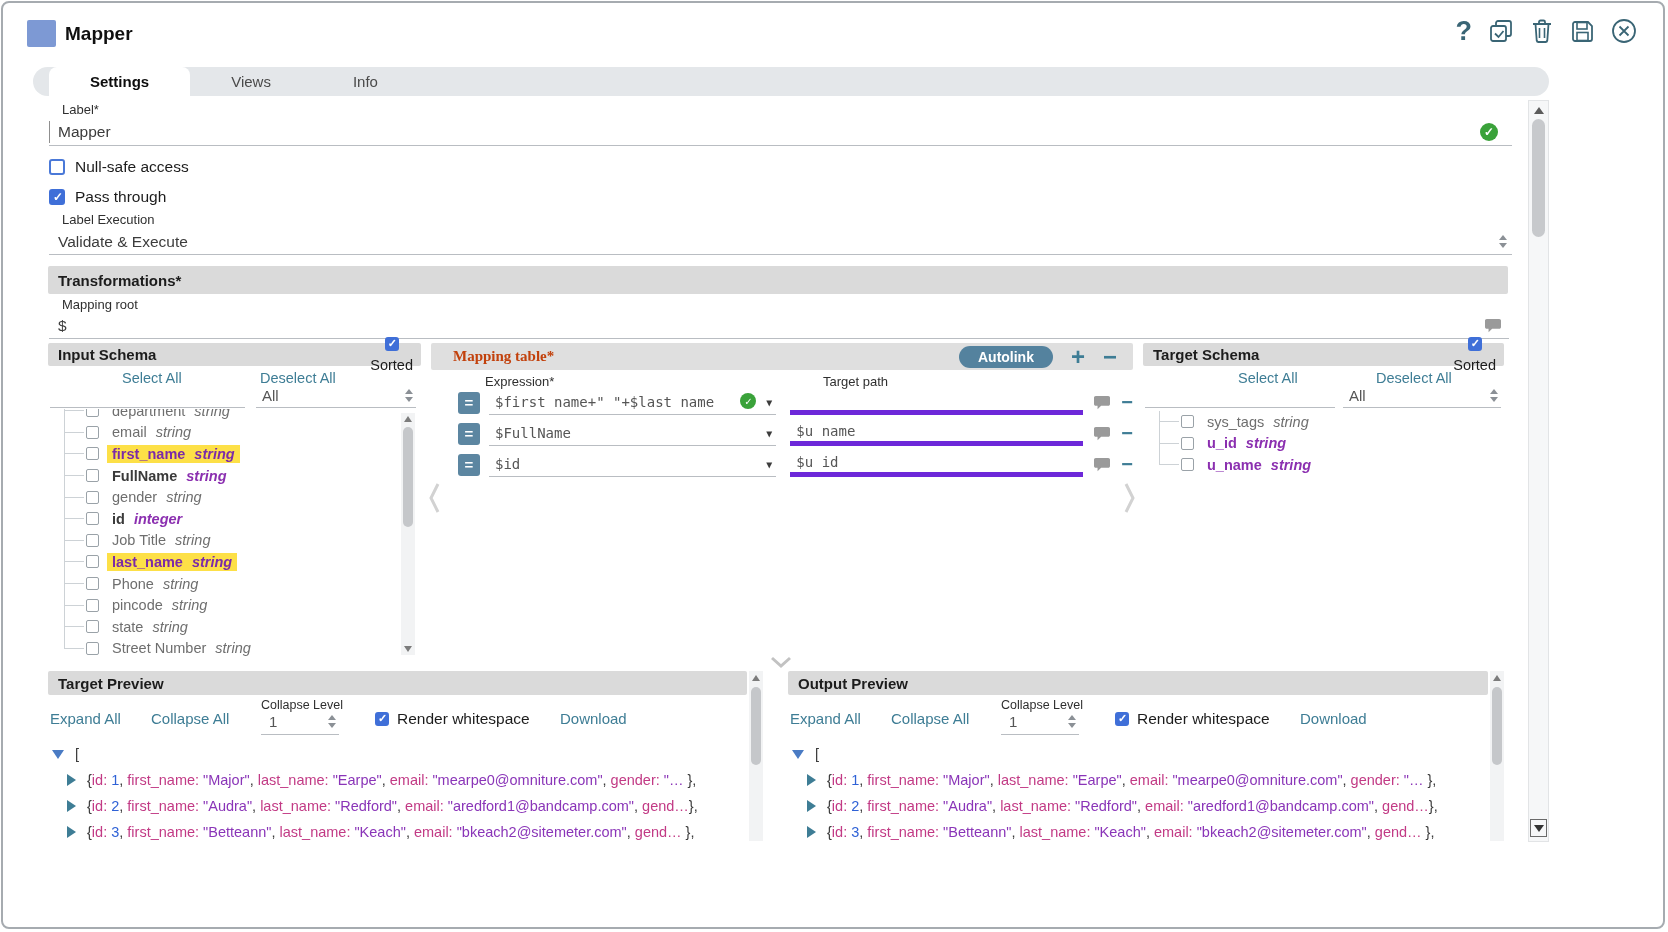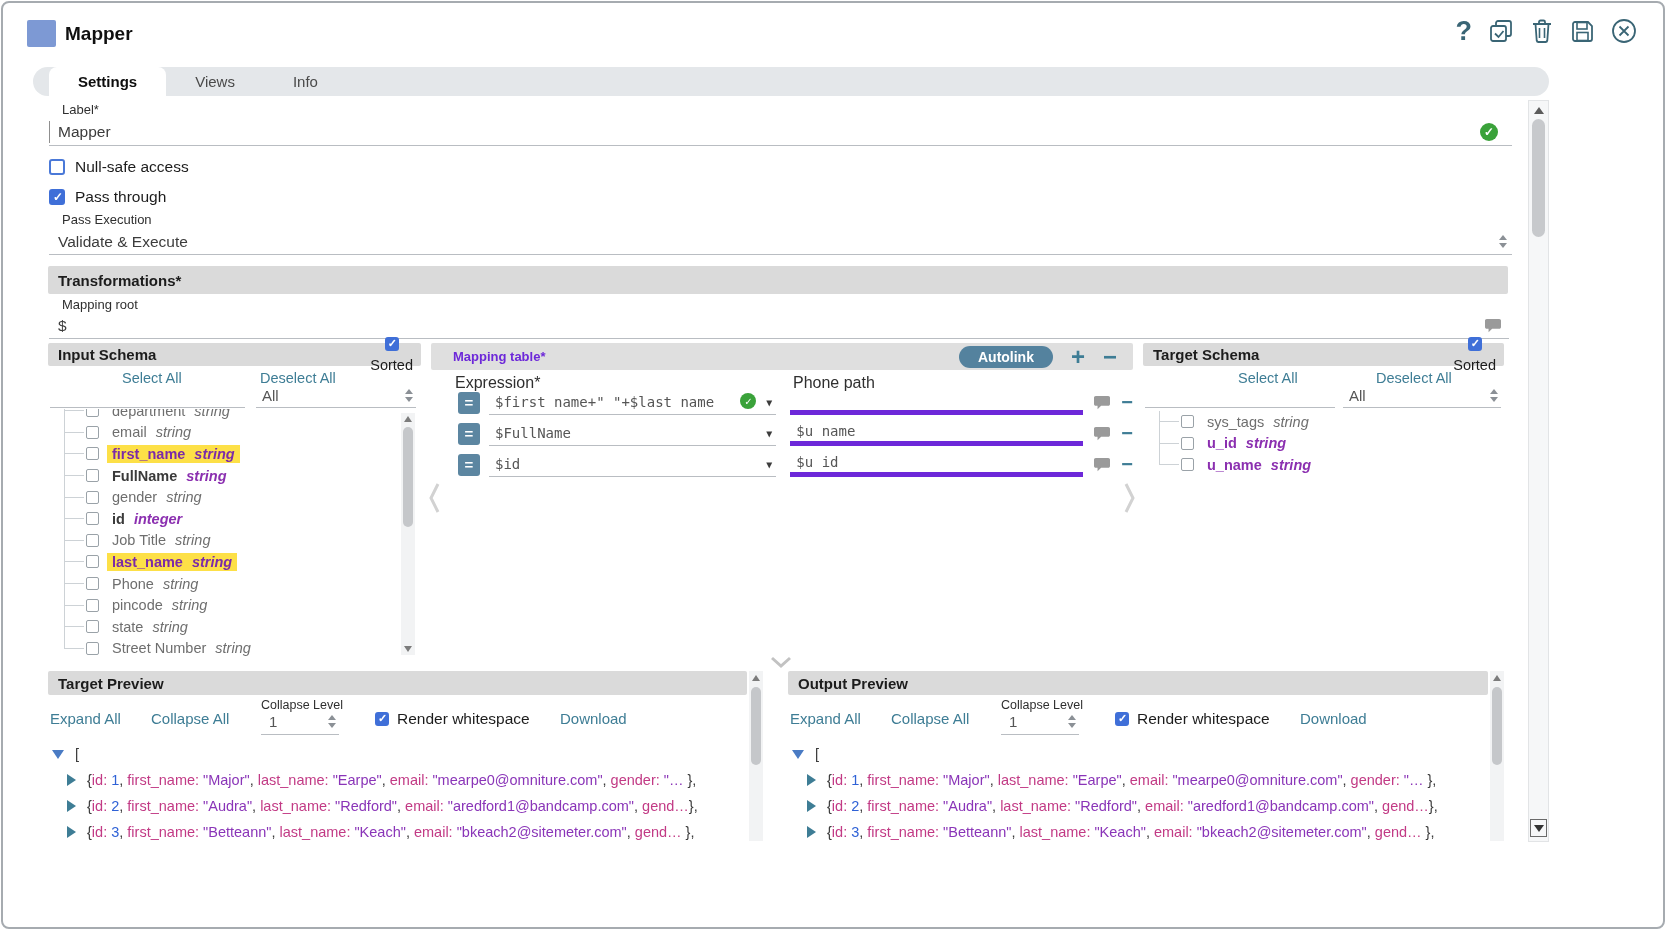--- a/index.html
+++ b/index.html
@@ -12,21 +12,21 @@
   .app-icon { position:absolute; left:24px; top:17px; width:29px; height:27px;
     background:#7d99d4; border-radius:2px; }
   .title { position:absolute; left:62px; top:20px; font-size:19px; font-weight:bold; color:#101010; }
   .tb-icons { position:absolute; right:26px; top:15px; display:flex; gap:16px; align-items:center; }
   .tb-icons .help { font-size:27px; font-weight:bold; color:#3a6575; line-height:26px; }
   .tb-icons svg { display:block; }
 
   
   .tabbar { position:absolute; left:30px; top:64px; width:1516px; height:29px;
     background:#e4e7ea; border-radius:15px; display:flex; padding-left:16px; }
-  .tab { padding:0 29px; line-height:29px; font-size:15px; color:#4a4a4a; }
+  .tab { padding:0 41px; line-height:29px; font-size:15px; color:#4a4a4a; }
   .tab.active { background:#fff; font-weight:bold; color:#0d0d0d; border-radius:8px 8px 0 0; }
 
   
   .main-sb { position:absolute; left:1525px; top:97px; width:21px; height:742px;
     background:#f6f7f8; border:1px solid #e2e4e6; }
   .sb-up { position:absolute; top:6px; left:5px; width:0; height:0;
     border-left:5px solid transparent; border-right:5px solid transparent; border-bottom:7px solid #5c5c5c; }
   .sb-thumb { position:absolute; top:18px; left:3px; width:13px; height:118px; background:#c7c9cc; border-radius:7px; }
   .sb-downbox { position:absolute; bottom:4px; left:1px; width:17px; height:18px; border:1px solid #6a6a6a;
     display:flex; align-items:center; justify-content:center; }
@@ -88,25 +88,25 @@
   .tree-sb { position:absolute; width:14px; background:#f2f3f4; }
   .tree-sb .tri-up { position:absolute; top:3px; left:3px; width:0; height:0;
     border-left:4px solid transparent; border-right:4px solid transparent; border-bottom:6px solid #7c7c7c; }
   .tree-sb .tri-dn { position:absolute; bottom:3px; left:3px; width:0; height:0;
     border-left:4px solid transparent; border-right:4px solid transparent; border-top:6px solid #7c7c7c; }
   .tree-sb .thumb { position:absolute; top:14px; left:2px; width:10px; height:100px; background:#c5c7ca; border-radius:5px; }
 
   
   .mt-head { position:absolute; left:0; top:0; width:100%; height:27px; background:#dfdfdf; border-radius:2px;
     display:flex; align-items:center; gap:18px; padding:0 16px 0 22px; }
-  .mt-head .pt { font-weight:bold; font-size:13px; color:#6d28d9; margin-right:auto; }
+  .mt-head .pt { font-weight:bold; font-size:15px; color:#c2410c; margin-right:auto;font-family:Liberation Serif, serif; }
   .autolink { background:#54829e; color:#fff; font-weight:bold; font-size:14px;
     padding:3px 19px; border-radius:13px; cursor:pointer; }
   .pm { color:#3e7d95; font-size:24px; font-weight:bold; line-height:20px; cursor:pointer; }
-  .mt-collabel { position:absolute; top:31px; font-size:16px; color:#2f2f2f; }
+  .mt-collabel { position:absolute; top:31px; font-size:13px; color:#2f2f2f;margin-left:30px; }
   .map-rows { position:absolute; top:44px; left:0; width:100%; }
   .map-row { height:31px; display:flex; align-items:center; }
   .eq-btn { margin-left:27px; width:22px; height:22px; background:#5c86a1; color:#fff; font-weight:bold;
     font-size:15px; display:flex; align-items:center; justify-content:center; border-radius:3px; flex:none; }
   .expr-field { margin-left:9px; width:290px; height:25px; border-bottom:1px solid #b9bdc2; position:relative;
     display:flex; align-items:center; padding:0 34px 0 6px;
     font-family:"DejaVu Sans Mono",monospace; font-size:14px; color:#555; }
   .expr-text { white-space:nowrap; overflow:hidden; }
   .dd-caret { position:absolute; right:4px; top:7px; font-size:10px; color:#3c3c3c; }
   .valid-badge { position:absolute; right:20px; top:3px; width:16px; height:16px; background:#3aa23a;
@@ -209,21 +209,21 @@
 
   <div class="cbrow" style="left:46px; top:155px;">
     <span class="cb"></span>
     <span>Null-safe access</span>
   </div>
   <div class="cbrow" style="left:46px; top:185px;">
     <span class="cb checked"></span>
     <span>Pass through</span>
   </div>
 
-  <div class="caption" style="left:47px; top:209px;">Pass Execution</div>
+  <div class="caption" style="left:47px; top:209px;">Label Execution</div>
   <div class="ufield" style="left:46px; top:226px; width:1463px; height:26px; padding-left:9px;">
     <span>Validate &amp; Execute</span>
     <span class="spin">
         <i class="up"></i>
         <i class="down"></i>
       </span>
   </div>
 
   <div class="sec-head" style="left:45px; top:263px; width:1460px; height:28px;">Transformations*</div>
   <div class="caption" style="left:47px; top:294px;">Mapping root</div>
@@ -352,21 +352,21 @@
     </div>
 
     <div class="panel" style="left:383px; width:702px;">
       <div class="mt-head">
         <span class="pt">Mapping table*</span>
         <span class="autolink">Autolink</span>
         <span class="pm">+</span>
         <span class="pm">−</span>
       </div>
       <span class="mt-collabel" style="left:24px;">Expression*</span>
-      <span class="mt-collabel" style="left:362px;">Phone path</span>
+      <span class="mt-collabel" style="left:362px;">Target path</span>
       <div class="map-rows" id="mapping-rows">
           <div class="map-row">
             <span class="eq-btn">=</span>
             <span class="expr-field">
               <span class="expr-text">$first_name+" "+$last_name</span>
               <span class="valid-badge">✓</span>
               <span class="dd-caret">▼</span>
             </span>
             <span class="target-field">
               <span class="expr-text"></span>

